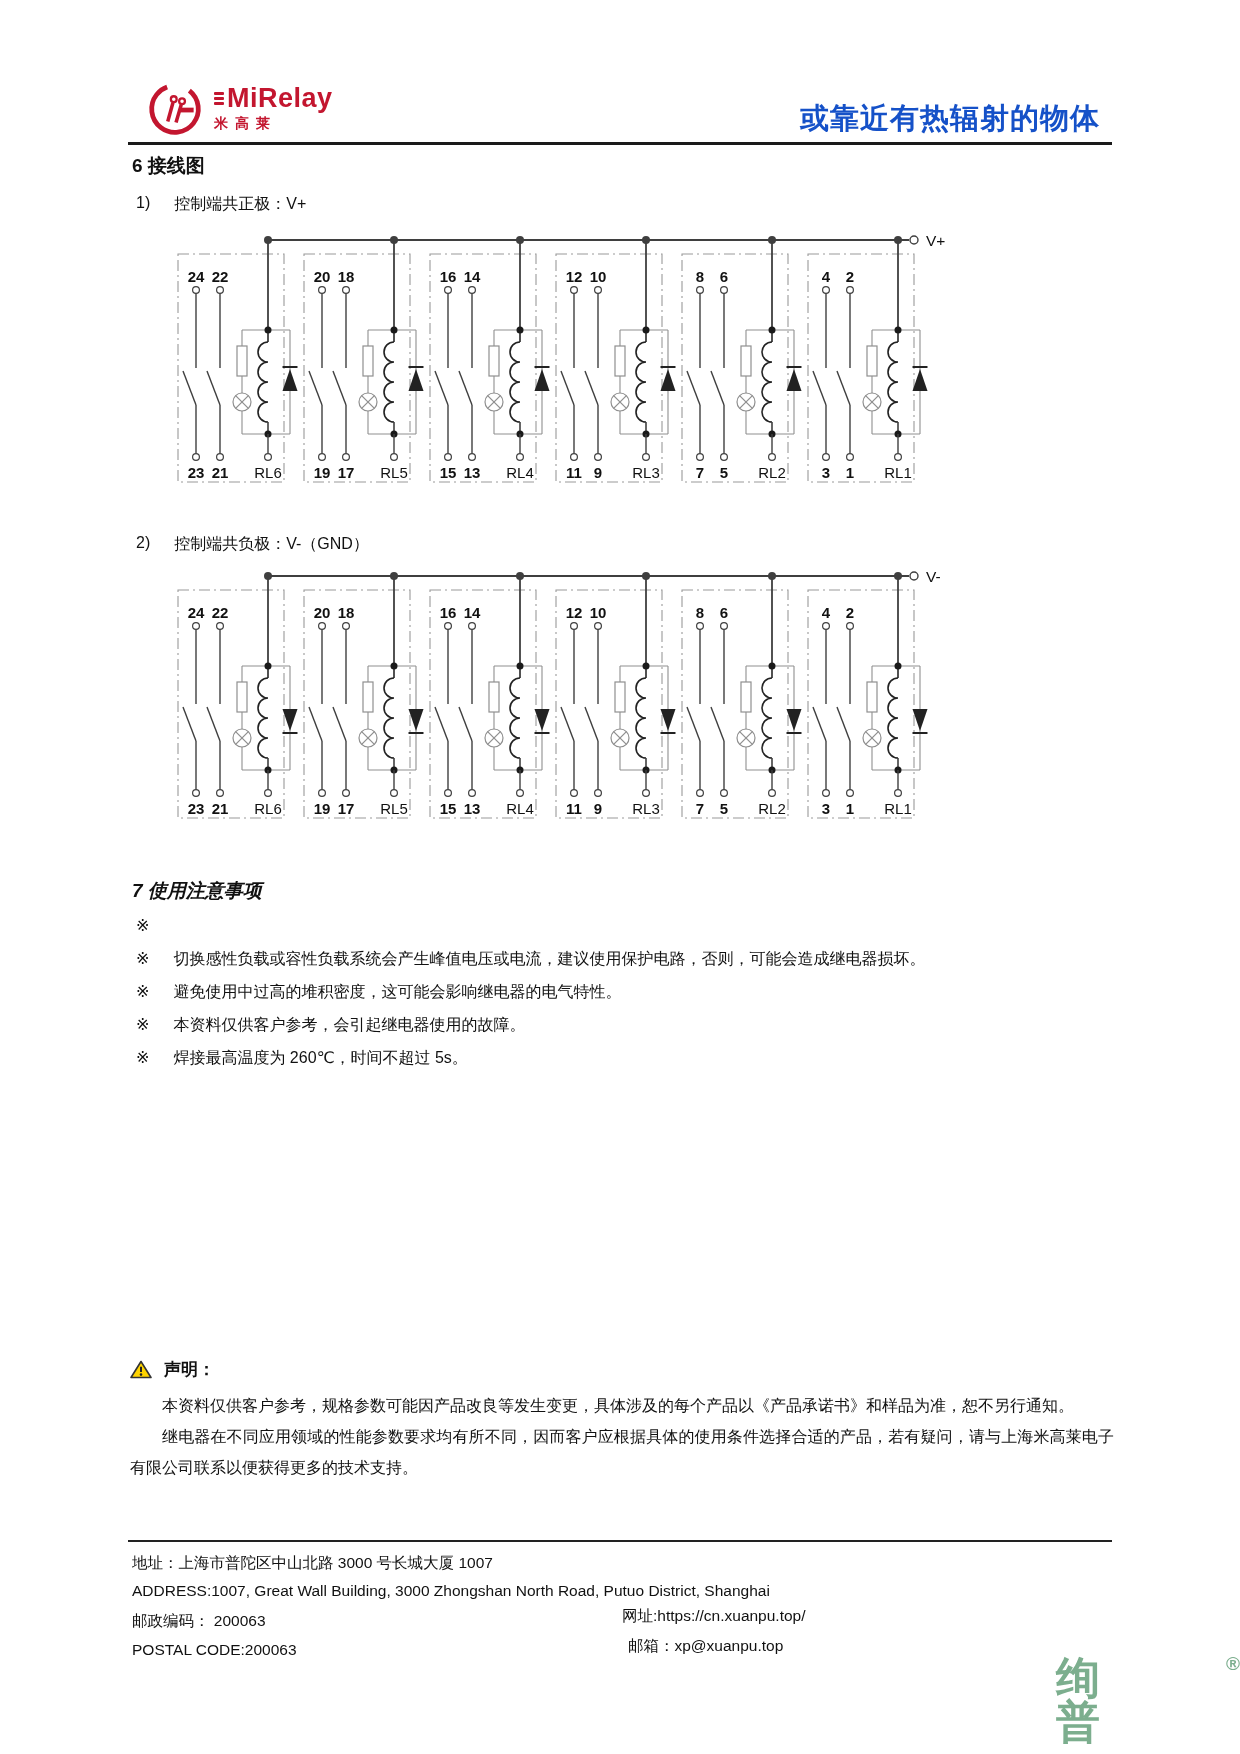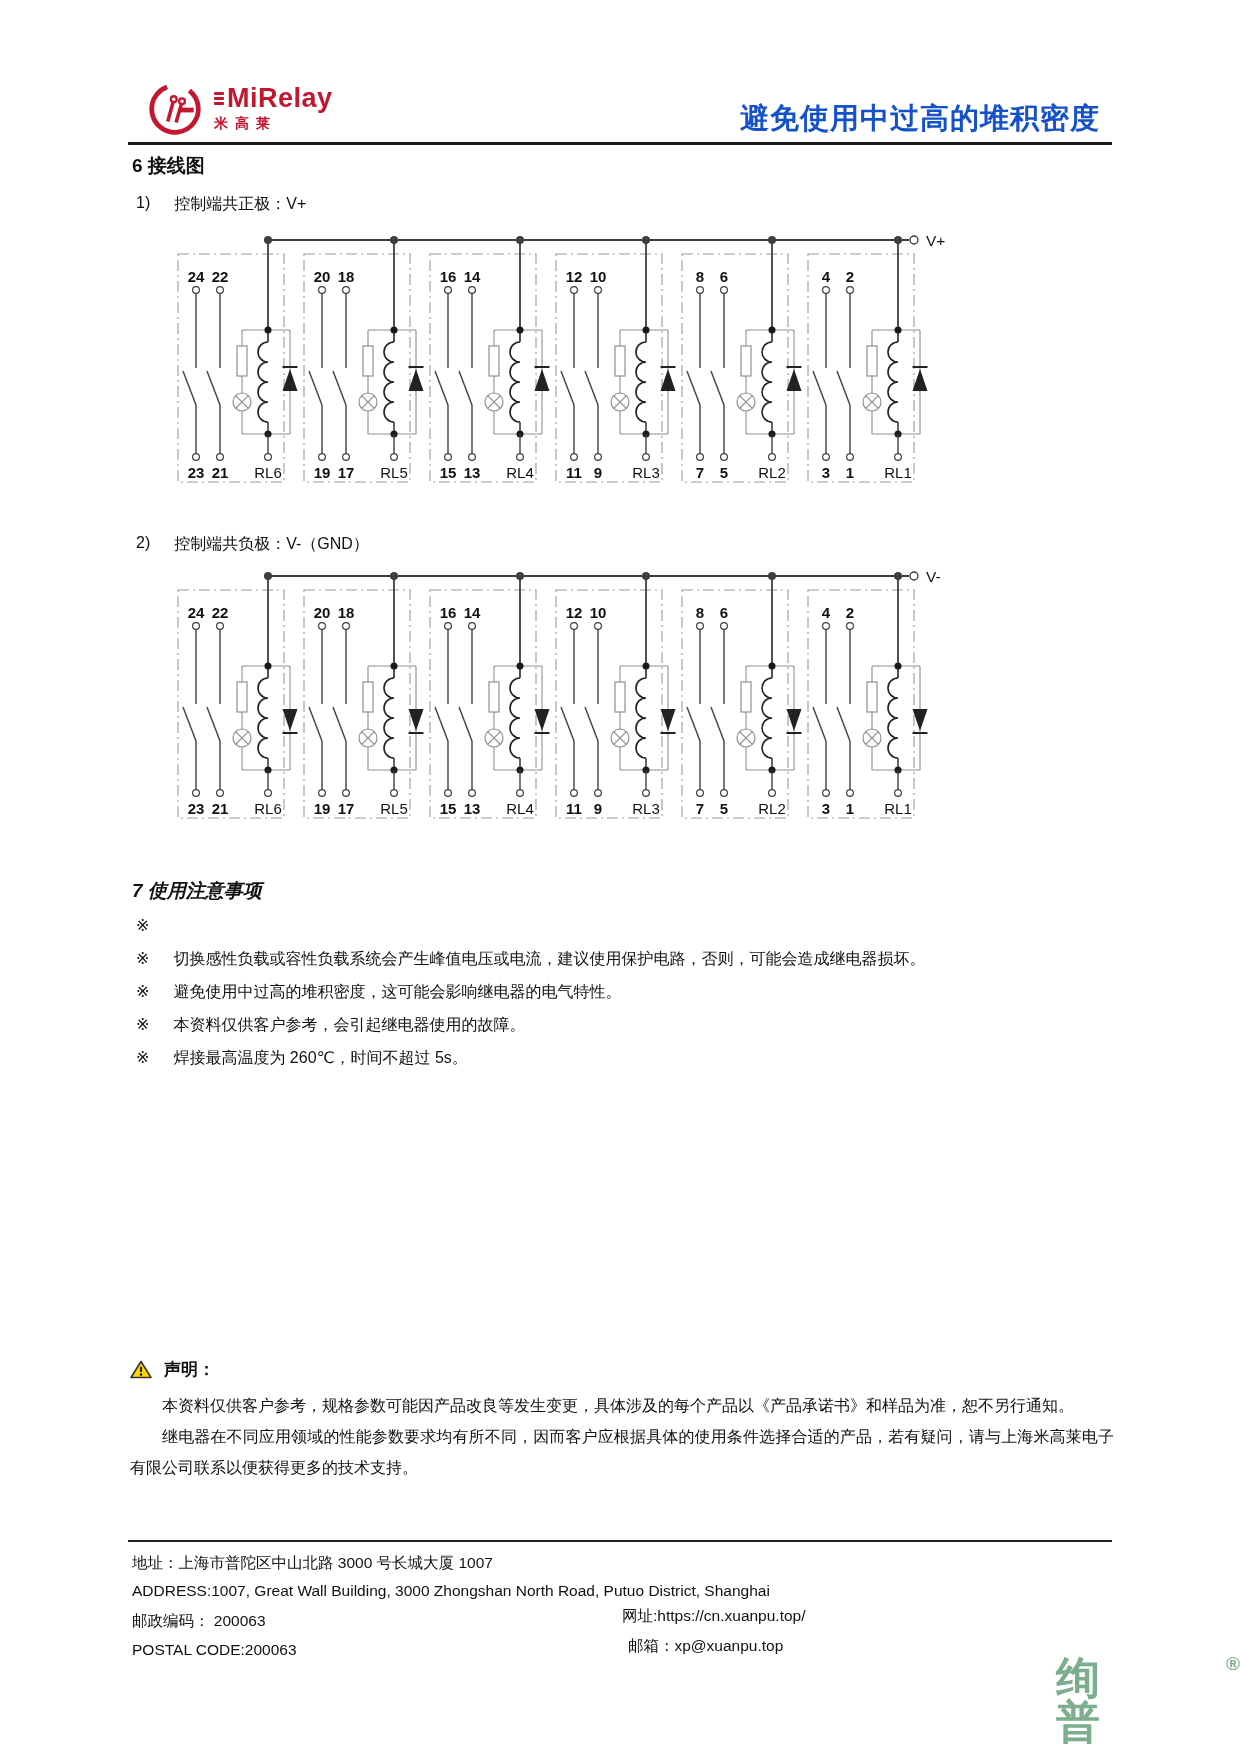--- a/index.html
+++ b/index.html
@@ -70,21 +70,21 @@
         <span class="bars">
             <i style="background: rgb(195, 22, 47);"></i>
             <i style="background: rgb(195, 22, 47);"></i>
             <i style="background: rgb(195, 22, 47);"></i>
           </span>
         <span class="brand" style="color: rgb(195, 22, 47);">MiRelay</span>
       </div>
       <div class="brandcn" style="color: rgb(195, 22, 47);">米高莱</div>
     </div>
   </div>
-  <div class="abs company" style="color: rgb(21, 81, 200);">避免使用中过高的堆积密度</div>
+  <div class="abs company" style="color: rgb(21, 81, 200);">或靠近有热辐射的物体</div>
   <div class="abs hr"></div>
 
   <div class="abs h2 s6">6 接线图</div>
 
   <div class="abs sub sub1">
     <span>1)</span>
     <span class="subtxt">控制端共正极：V+</span>
   </div>
   <svg id="diagram-pos" class="abs d1" width="790" height="260" viewBox="0 0 790 260">
       <line x1="100" y1="10" x2="741" y2="10" stroke="#3f3f3f" stroke-width="2.2"></line>

